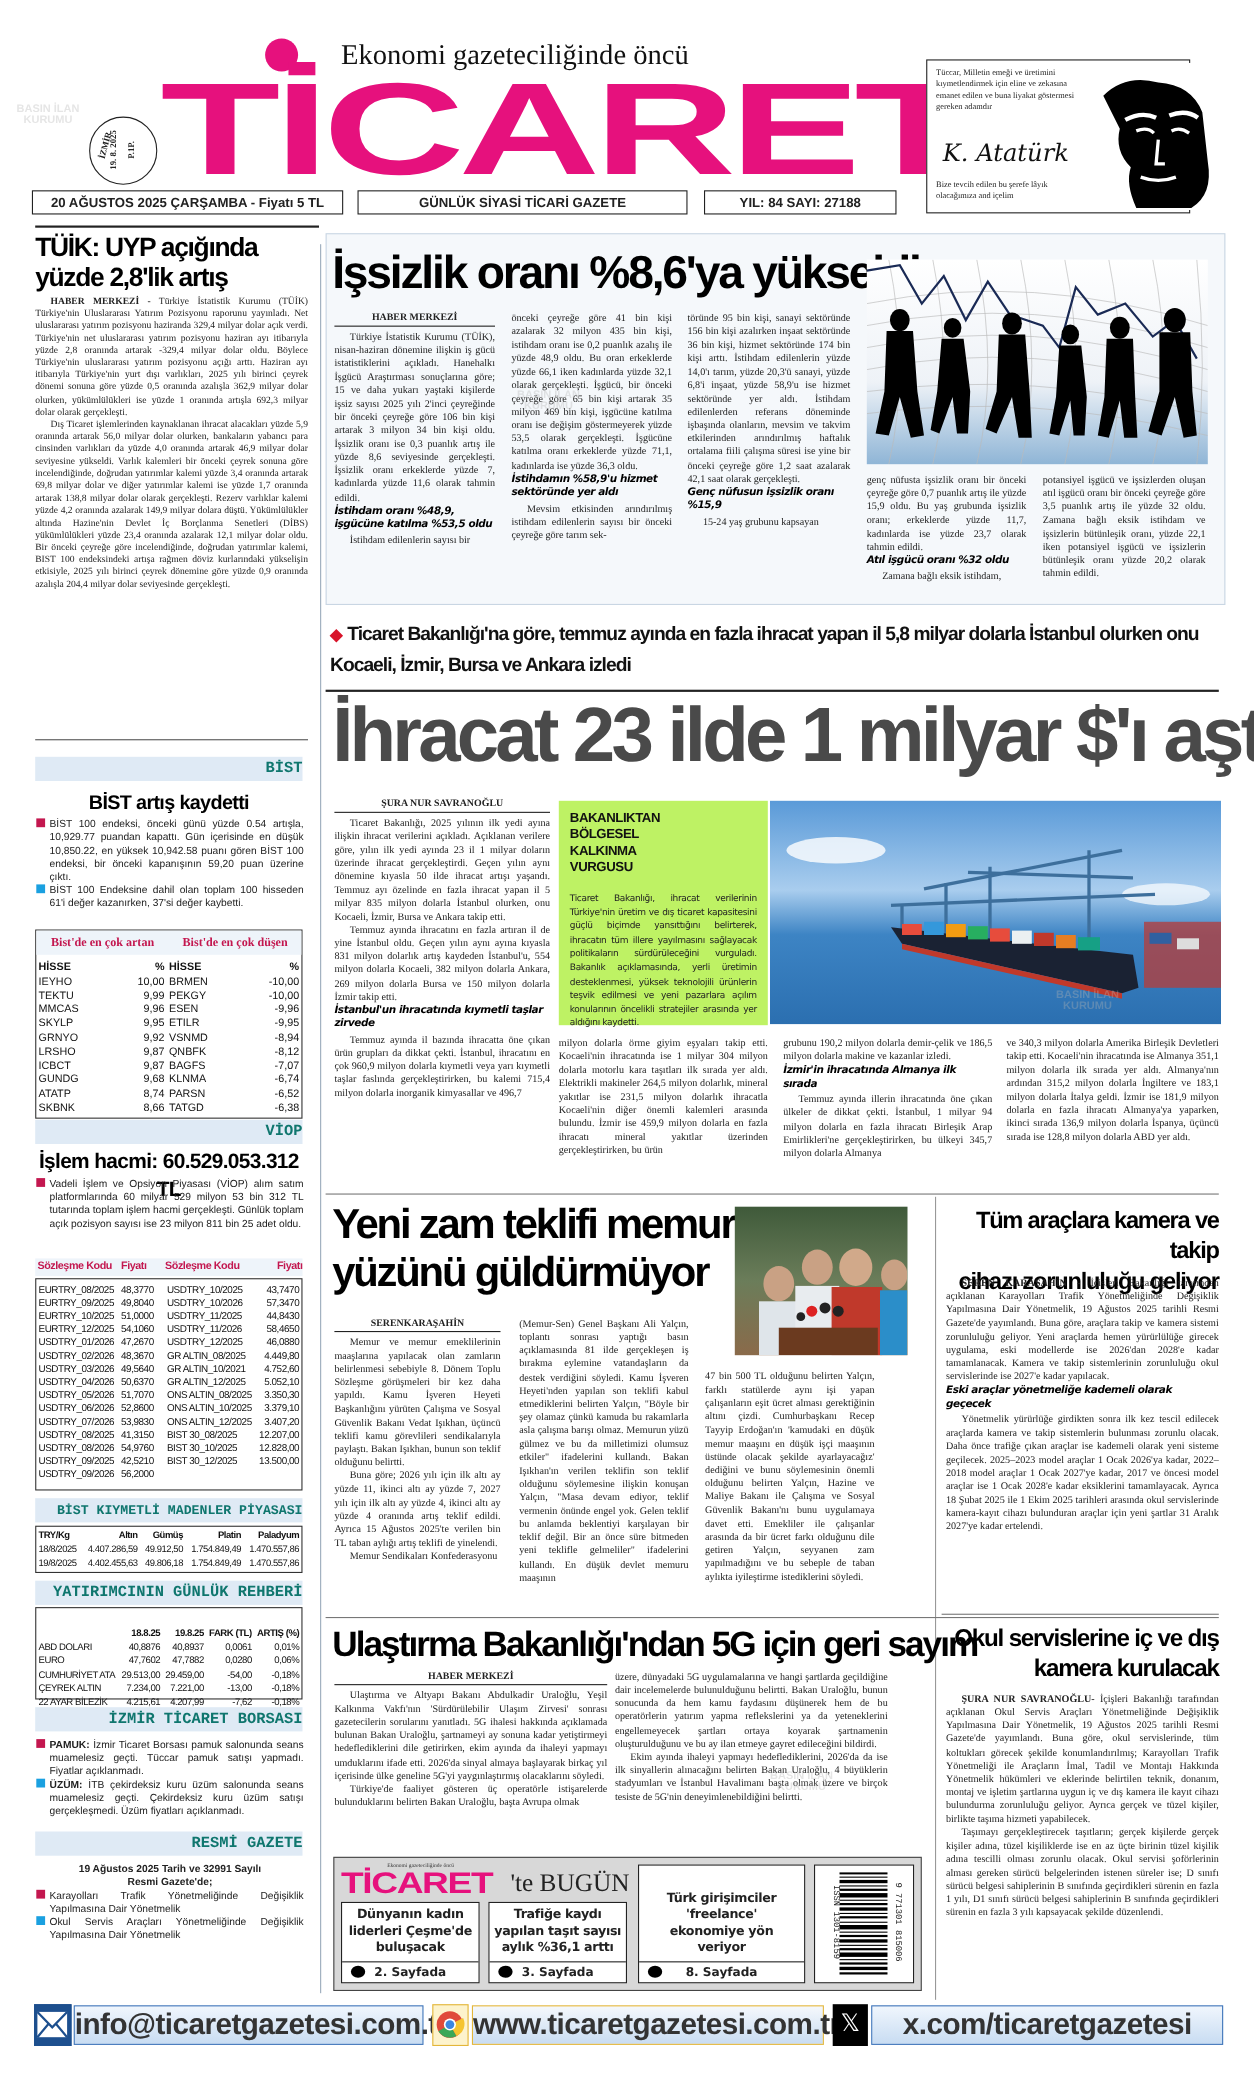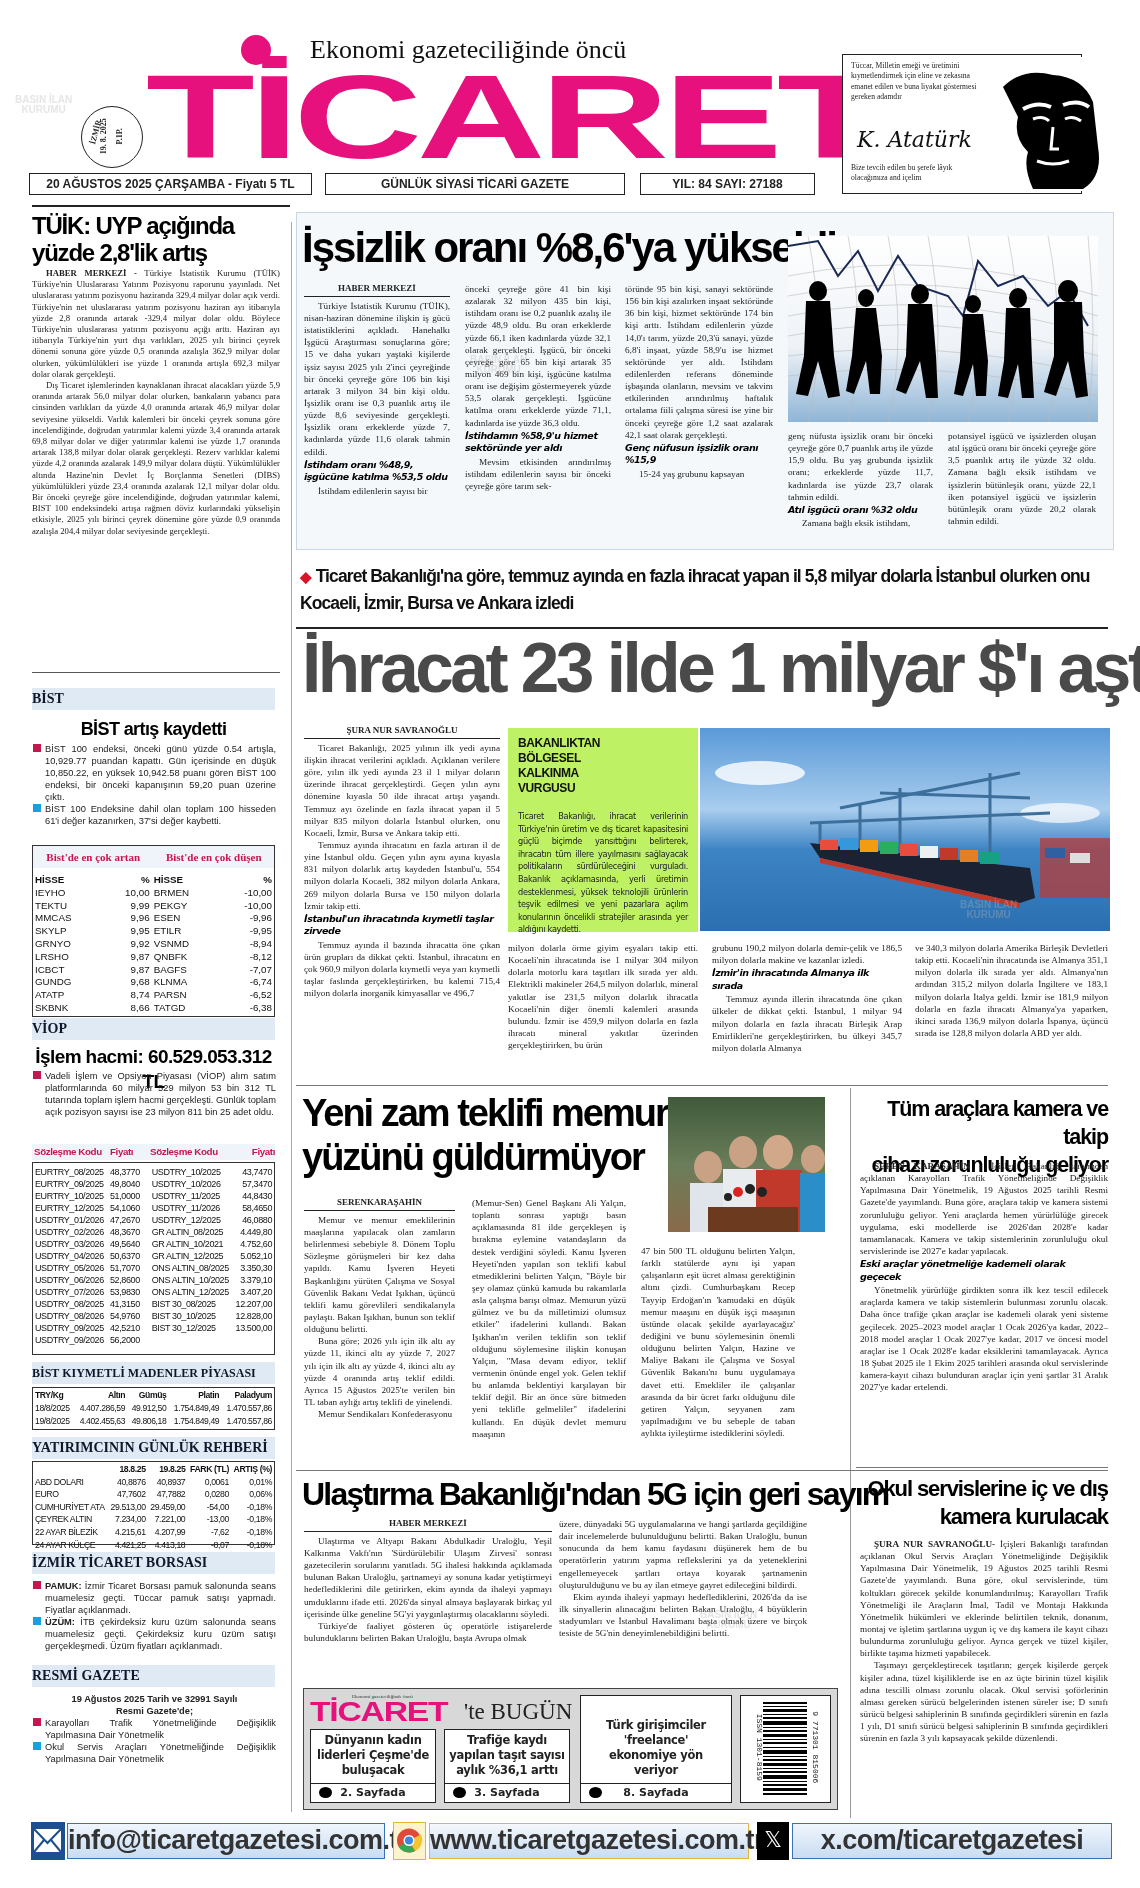--- a/index.html
+++ b/index.html
@@ -13,21 +13,21 @@
 .sub{font-family:"DejaVu Sans",sans-serif;font-style:italic;font-weight:bold;font-size:9.5px;letter-spacing:-0.4px;color:#000;margin:1px 0}
 .byline{font-weight:bold;font-size:9px;text-align:center;border-bottom:1.5px solid #222;margin-bottom:3px;padding-bottom:1px}
 .col{position:absolute}
 
 .logo{font-family:"Liberation Sans",sans-serif;font-weight:900;color:#e6117d;font-size:132px;letter-spacing:-4px;line-height:1;transform:scaleX(1.35) scaleY(0.9);transform-origin:left top}
 .dot{width:32px;height:32px;border-radius:50%;background:#e6117d}
 .boxline{border:1.5px solid #222;font-family:"Liberation Sans",sans-serif;font-weight:bold;font-size:12px;text-align:center;line-height:20px;height:22px}
 .stamp{border:1.5px solid #222;border-radius:50%;width:62px;height:62px;font-size:9px;font-weight:bold}
 .quote{border:1.5px solid #222;background:#fff}
 
-.secband{background:#dfeaf5;color:#0f172a;font-family:Liberation Serif, serif;font-weight:bold;text-align:left;font-size:14px;height:22px;line-height:22px}
+.secband{background:#dfeaf5;color:#0f766e;font-family:Liberation Mono, monospace;font-weight:bold;text-align:right;font-size:14px;height:22px;line-height:22px}
 .side-t{font-family:"Liberation Sans",sans-serif;font-size:9.3px;color:#222;line-height:1.3}
 .bullet{display:inline-block;width:8px;height:8px;margin-right:4px;vertical-align:0}
 .bm{background:#c3174f}.bc{background:#1aa0e0}
 table{border-collapse:collapse;width:100%}
 .tbl{font-family:"Liberation Sans",sans-serif;font-size:9.2px;line-height:11.5px;color:#111}
 .tbl td{padding:0 2px;white-space:nowrap}
 .r{text-align:right}
 .frame{border:1.5px solid #333;background:#fff}
 .pinkhd{color:#c3174f;font-weight:bold;font-family:"Liberation Serif",serif}
 .vline{position:absolute;width:1px;background:#9ab}
@@ -299,21 +299,21 @@
           <td class="r">4.402.455,63</td>
           <td class="r">49.806,18</td>
           <td class="r">1.754.849,49</td>
           <td class="r">1.470.557,86</td>
         </tr>
   </tbody>
     </table>
 </div>
 
 <div class="abs secband" style="left:32px;top:1437px;width:243px;font-size:14px">YATIRIMCININ GÜNLÜK REHBERİ</div>
-<div class="abs frame" style="left:32px;top:1461px;width:243px;height:84px;padding-top:1px">
+<div class="abs frame" style="left:32px;top:1461px;width:243px;height:84px;padding-top:16px">
   <table class="tbl cond" style="font-size:8.7px;line-height:12.6px">
     <tbody>
         <tr style="font-weight:bold">
           <td></td>
           <td class="r">18.8.25</td>
           <td class="r">19.8.25</td>
           <td class="r">FARK (TL)</td>
           <td class="r">ARTIŞ (%)</td>
         </tr>
     <tr>

